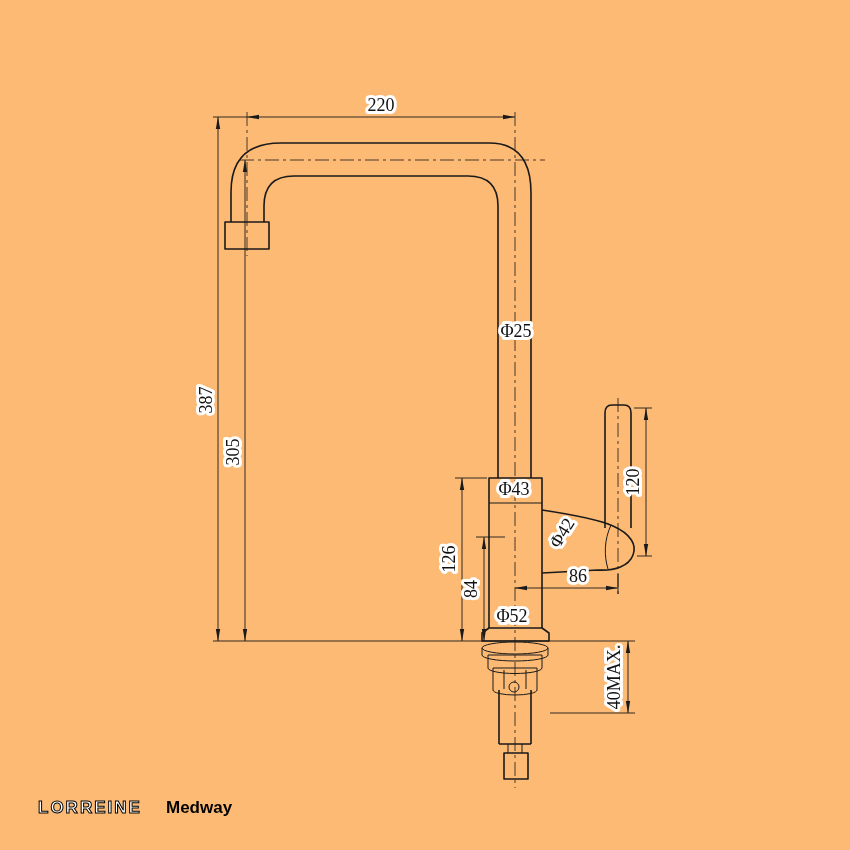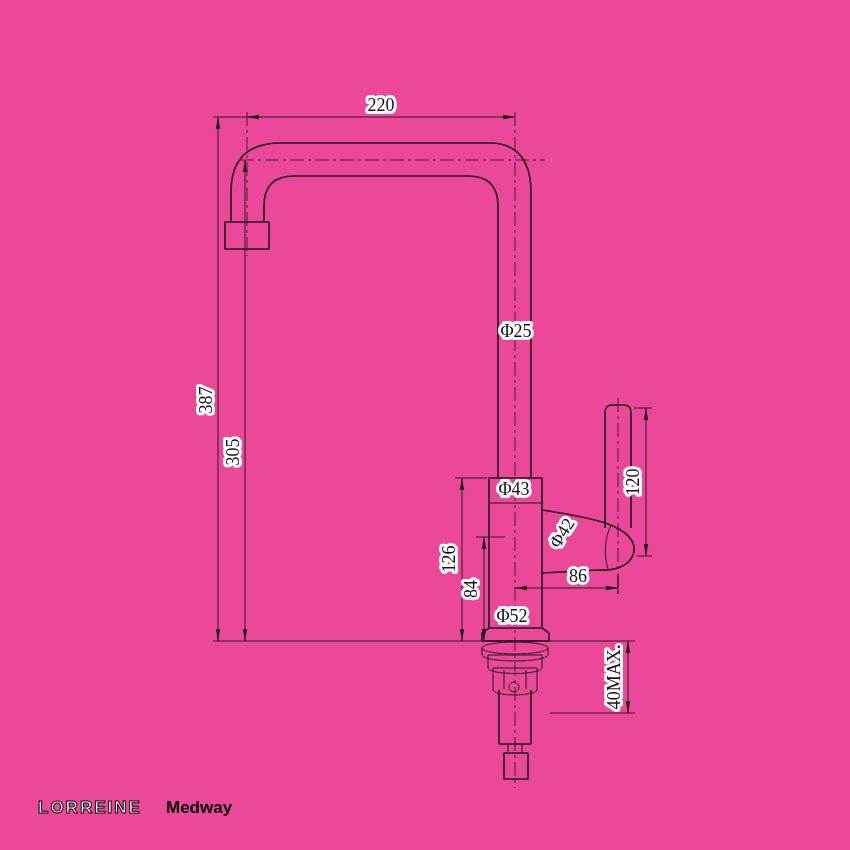--- a/index.html
+++ b/index.html
@@ -5,21 +5,21 @@
   html, body {
     margin: 0;
     padding: 0;
     background: #ffffff;
     font-family: "Liberation Sans", sans-serif;
   }
   .canvas {
     position: relative;
     width: 850px;
     height: 850px;
-    background: #ec4899;
+    background: #fdba74;
     overflow: hidden;
   }
   svg { display: block; }
   .obj  { fill: none; stroke: #1a1a1a; stroke-width: 1.6; stroke-linejoin: round; }
   .thin { fill: none; stroke: #1a1a1a; stroke-width: 1; }
   .dim  { fill: none; stroke: #1a1a1a; stroke-width: 0.9; }
   .cl   { fill: none; stroke: #1a1a1a; stroke-width: 0.8; stroke-dasharray: 14 4 3 4; }
   .dimtext {
     font-family: "Liberation Serif", serif;
     font-size: 18px;

